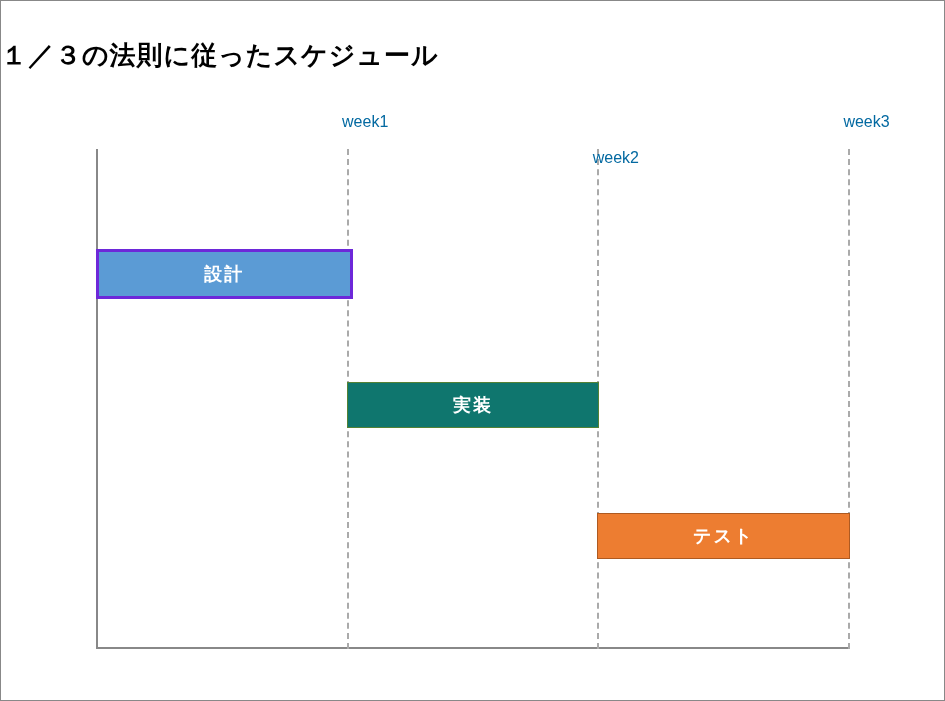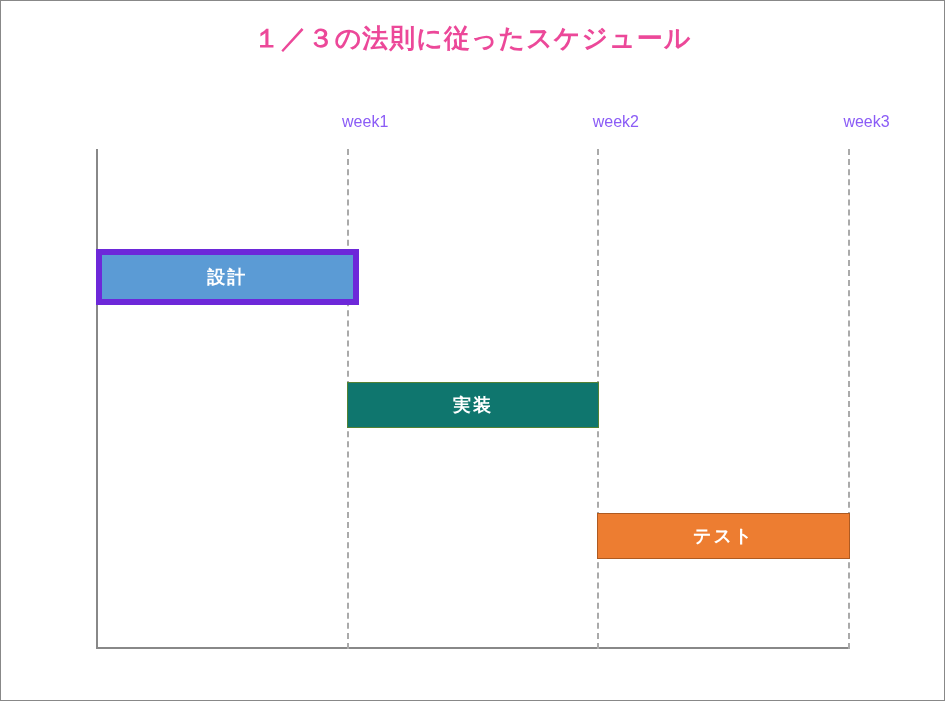--- a/index.html
+++ b/index.html
@@ -10,25 +10,25 @@
     }
     .chart-wrap {
       width: 945px;
       height: 701px;
       box-sizing: border-box;
       border: 1px solid #888;
       position: relative;
       background: #fff;
     }
     .title {
-      text-align: center;
+      text-align: left;
       font-weight: bold;
       font-size: 26px;
-      color: #ec4899;
-      padding-top: 20px;
+      color: #000000;
+      padding-top: 37px;
       letter-spacing: 1px;
     }
     .plot {
       position: absolute;
       left: 95px;
       top: 148px;
       width: 752px;
       height: 500px;
     }
     .axis-y {
@@ -54,44 +54,44 @@
       width: 0;
       border-left: 2px dashed #aaa;
     }
     .vline.w1 { left: 33.333%; }
     .vline.w2 { left: 66.666%; }
     .vline.w3 { left: 100%; }
     .wlabel {
       position: absolute;
       top: -36px;
       font-size: 16px;
-      color: #8b5cf6;
+      color: #0369a1;
       transform: translateX(-10%);
       white-space: nowrap;
     }
     .wlabel.w1 { left: 33.333%; }
-    .wlabel.w2 { left: 66.666%; }
+    .wlabel.w2 { left: 66.666%; margin-top: 36px; }
     .wlabel.w3 { left: 100%; }
     .bar {
       position: absolute;
       height: 44px;
       color: #fff;
       font-weight: bold;
       font-size: 18px;
       display: flex;
       align-items: center;
       justify-content: center;
       letter-spacing: 2px;
     }
     .bar.b1 {
       left: 0;
       width: 33.333%;
       top: 100px;
       background: #5b9bd5;
-      border: 6px solid #6d28d9;
+      border: 3px solid #6d28d9;
     }
     .bar.b2 {
       left: 33.333%;
       width: 33.333%;
       top: 233px;
       background: #0f766e;
       border: 1px solid #548235;
     }
     .bar.b3 {
       left: 66.666%;

